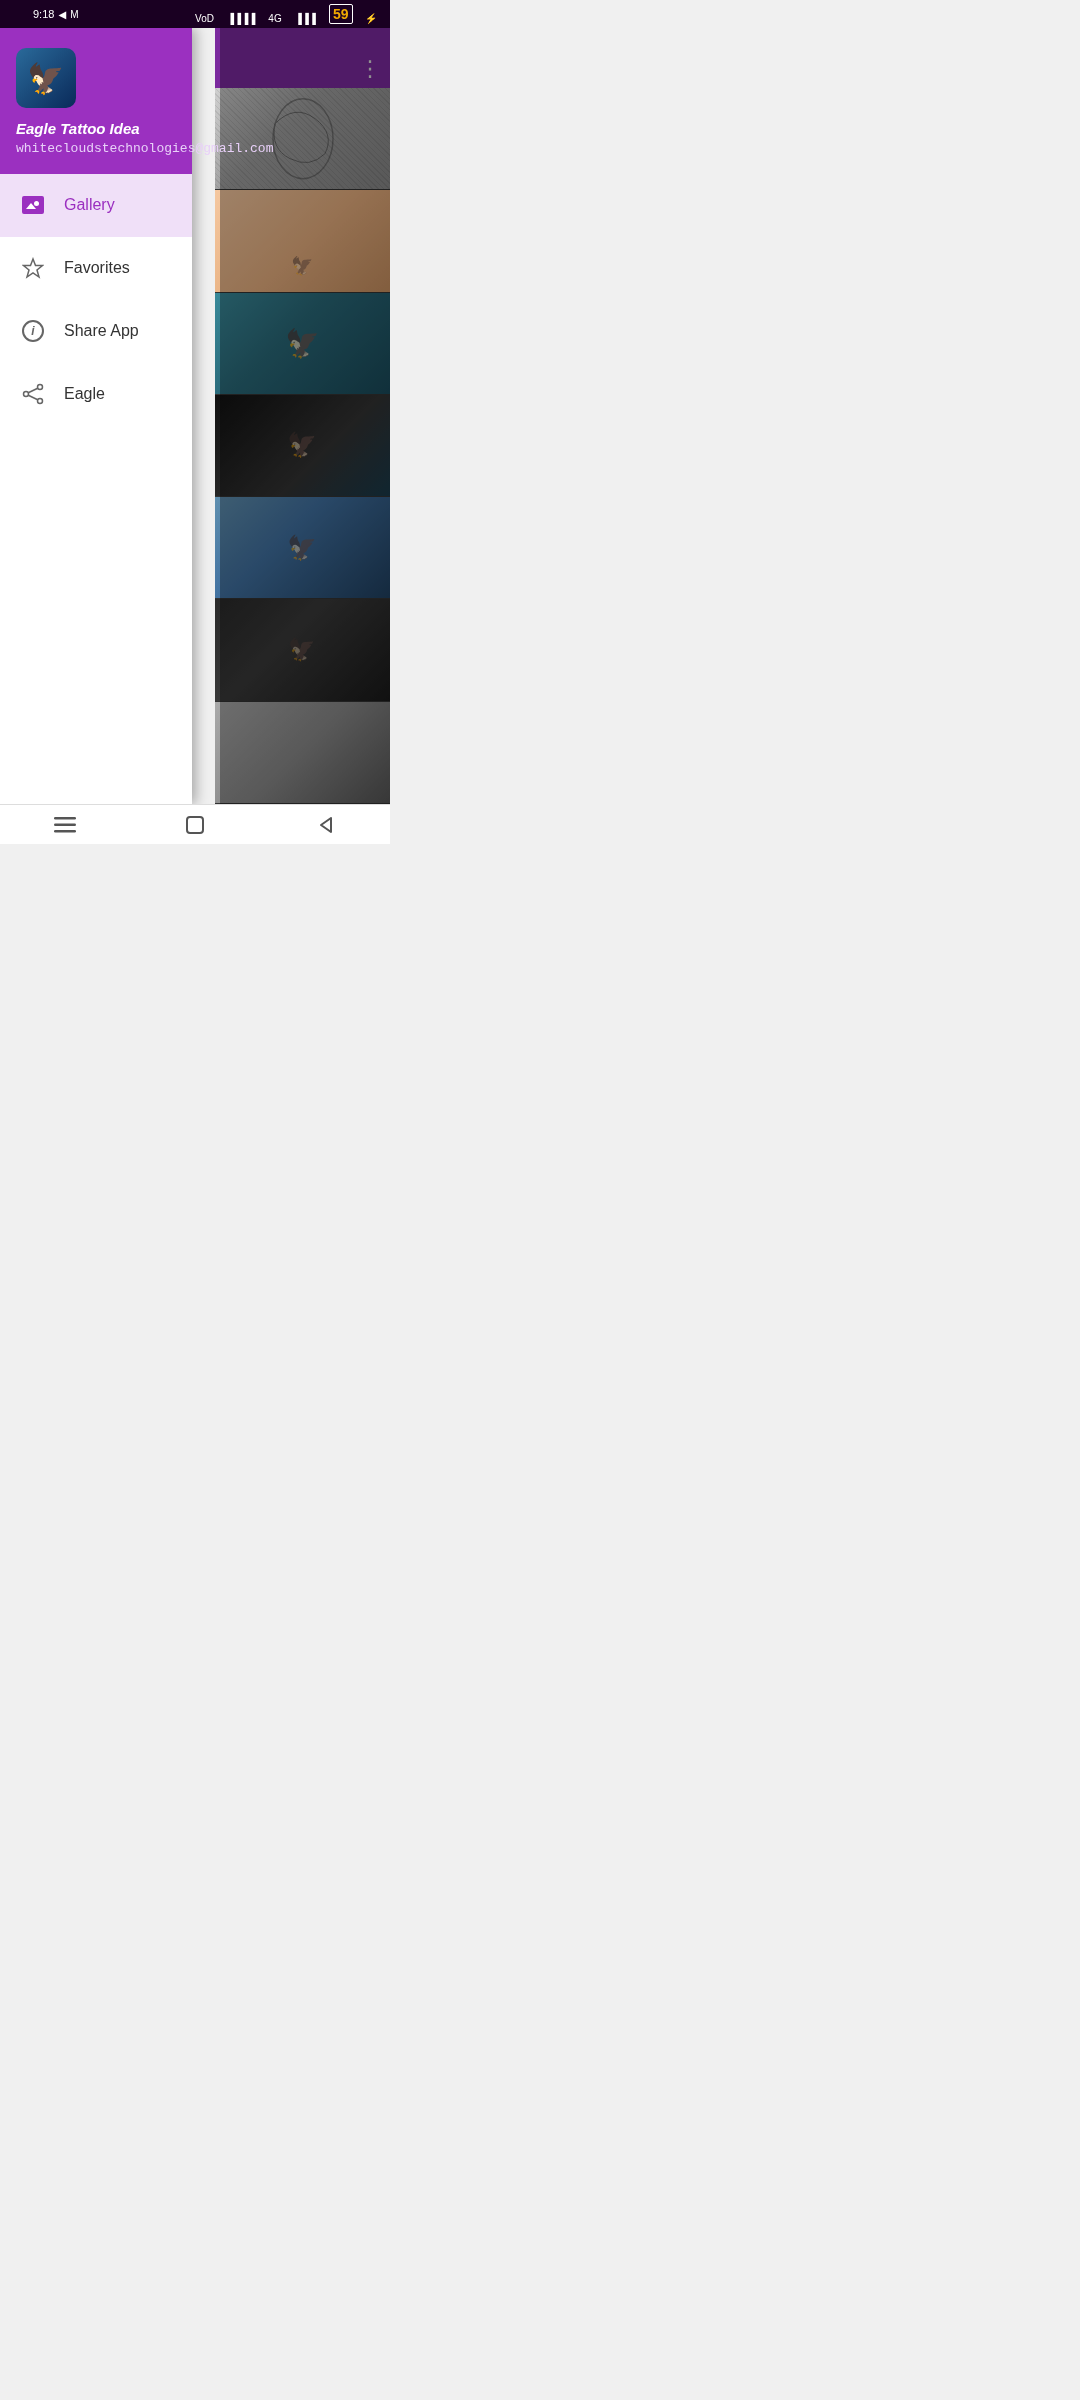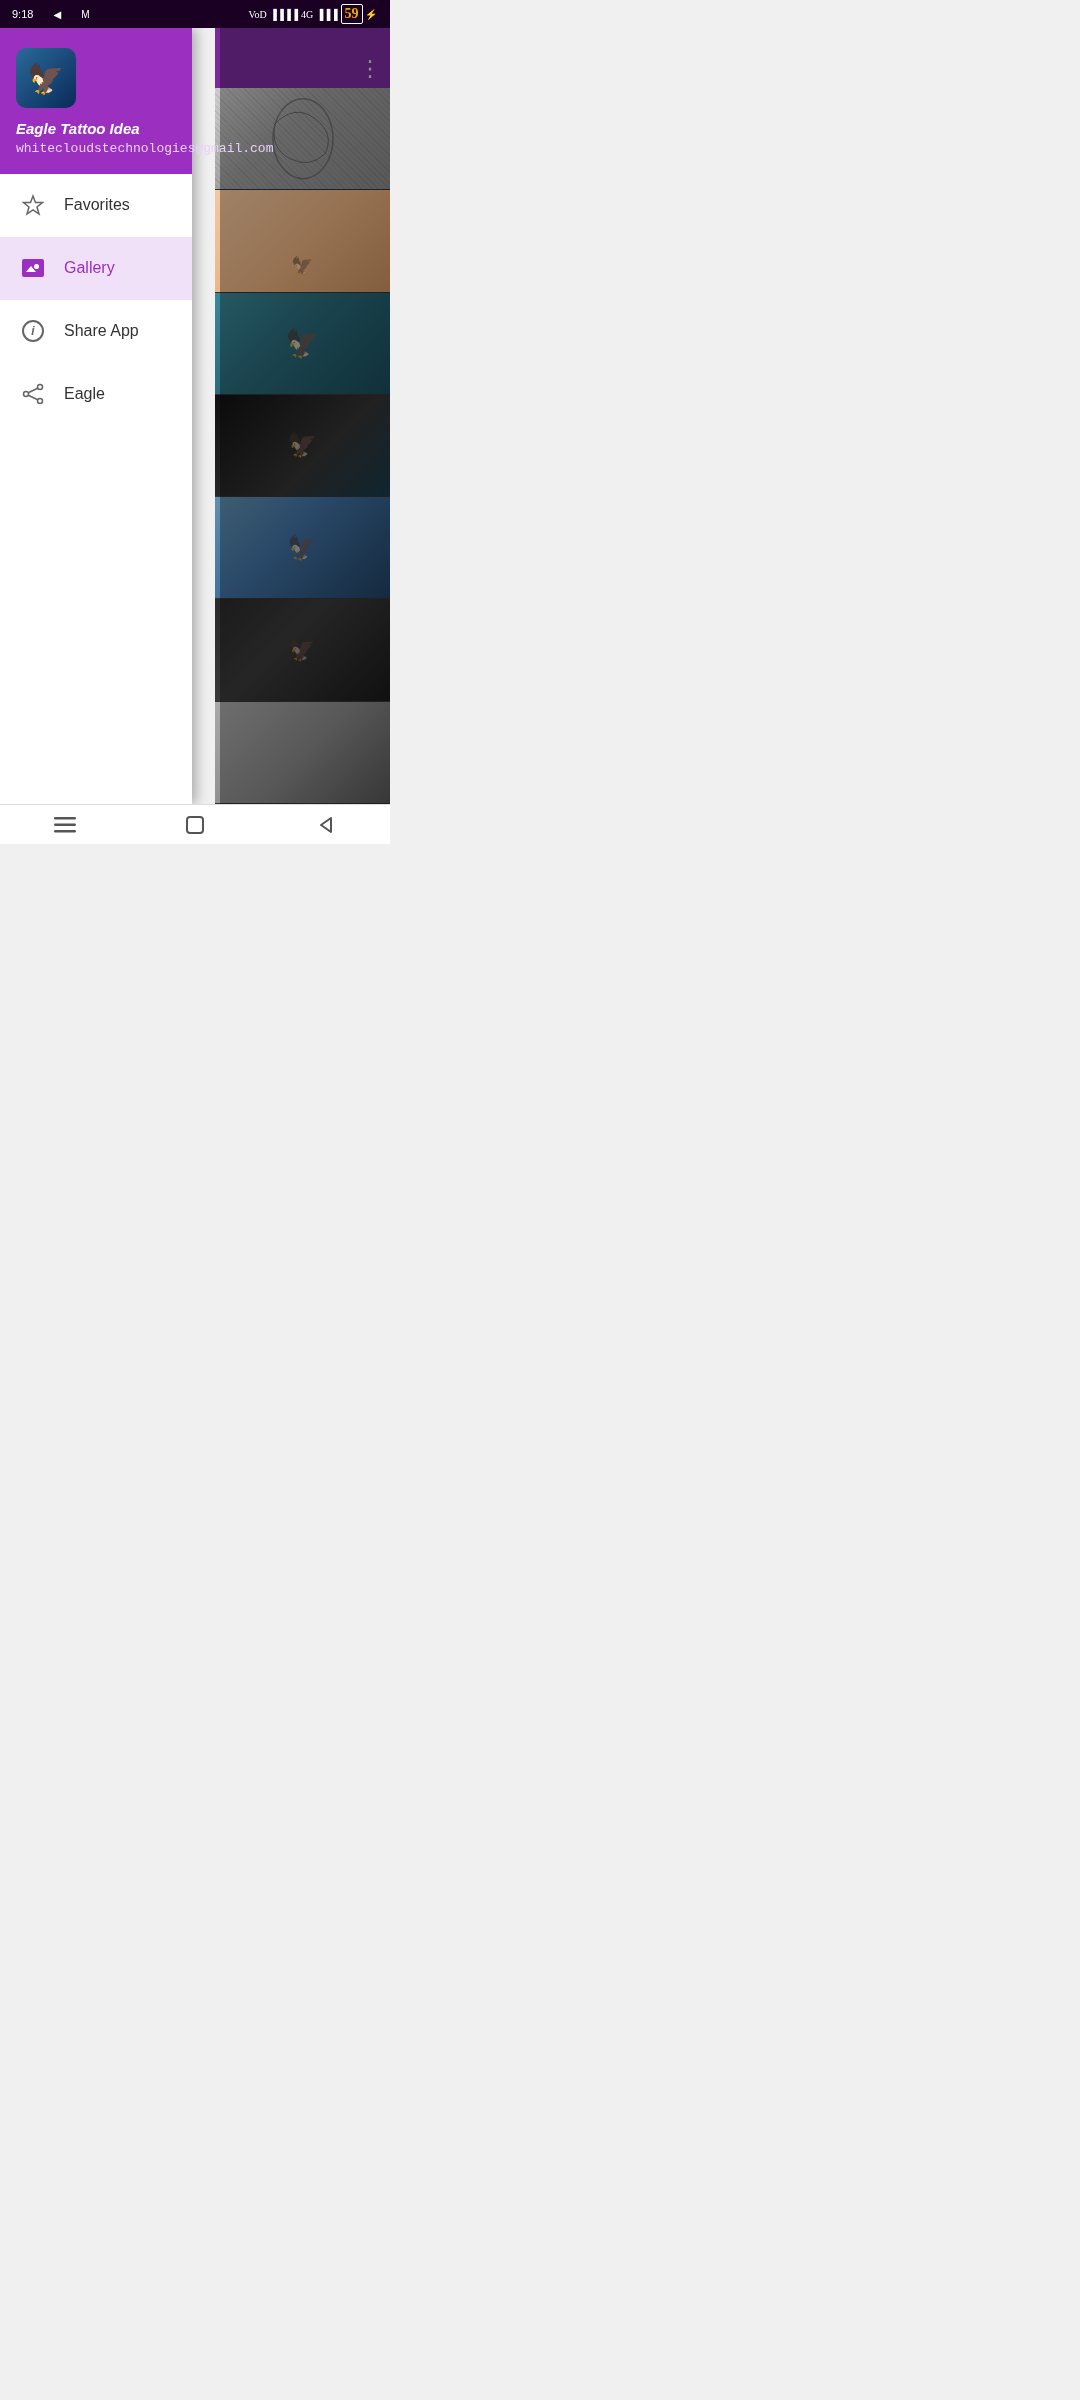--- a/index.html
+++ b/index.html
@@ -19,22 +19,22 @@
       background: #1a0022;
       height: 28px;
       display: flex;
       align-items: center;
       justify-content: space-between;
       padding: 0 12px;
       color: white;
       font-size: 11px;
       flex-shrink: 0;
     }
-    .status-left { display: flex; align-items: center; gap: 20px; }
-    .status-right { display: flex; align-items: center; gap: 3px; font-size: 10px; font-family: Liberation Serif, serif; }
+    .status-left { display: flex; align-items: center; gap: 4px; margin-left: 21px; }
+    .status-right { display: flex; align-items: flex-end; gap: 13px; font-size: 10px; }
     .battery-box {
       border: 1.5px solid white;
       border-radius: 2px;
       padding: 1px 3px;
       font-size: 14px;
       color: #f0a800;
       font-weight: bold;
     }
 
     
@@ -380,34 +380,34 @@
     <div class="drawer-header">
       <div class="app-icon">
         <div class="app-icon-inner"></div>
       </div>
       <div class="app-name">Eagle Tattoo Idea</div>
       <div class="app-email">whitecloudstechnologies@gmail.com</div>
     </div>
 
     <div class="drawer-nav">
 
+      <div class="nav-item active">
+        <div class="nav-icon">
+          <div class="gallery-icon"></div>
+        </div>
+        <span class="nav-label">Gallery</span>
+      </div>
+
       <div class="nav-item">
         <div class="nav-icon">
           <svg class="star-svg" viewBox="0 0 22 22" fill="none" stroke="#666" stroke-width="1.5">
             <polygon points="11,2 13.5,8.5 20.5,8.5 15,13 17,20 11,16 5,20 7,13 1.5,8.5 8.5,8.5"></polygon>
           </svg>
         </div>
         <span class="nav-label">Favorites</span>
-      </div>
-
-      <div class="nav-item active">
-        <div class="nav-icon">
-          <div class="gallery-icon"></div>
-        </div>
-        <span class="nav-label">Gallery</span>
       </div>
 
       <div class="nav-item">
         <div class="nav-icon">
           <div class="info-circle">i</div>
         </div>
         <span class="nav-label">Share App</span>
       </div>
 
 

